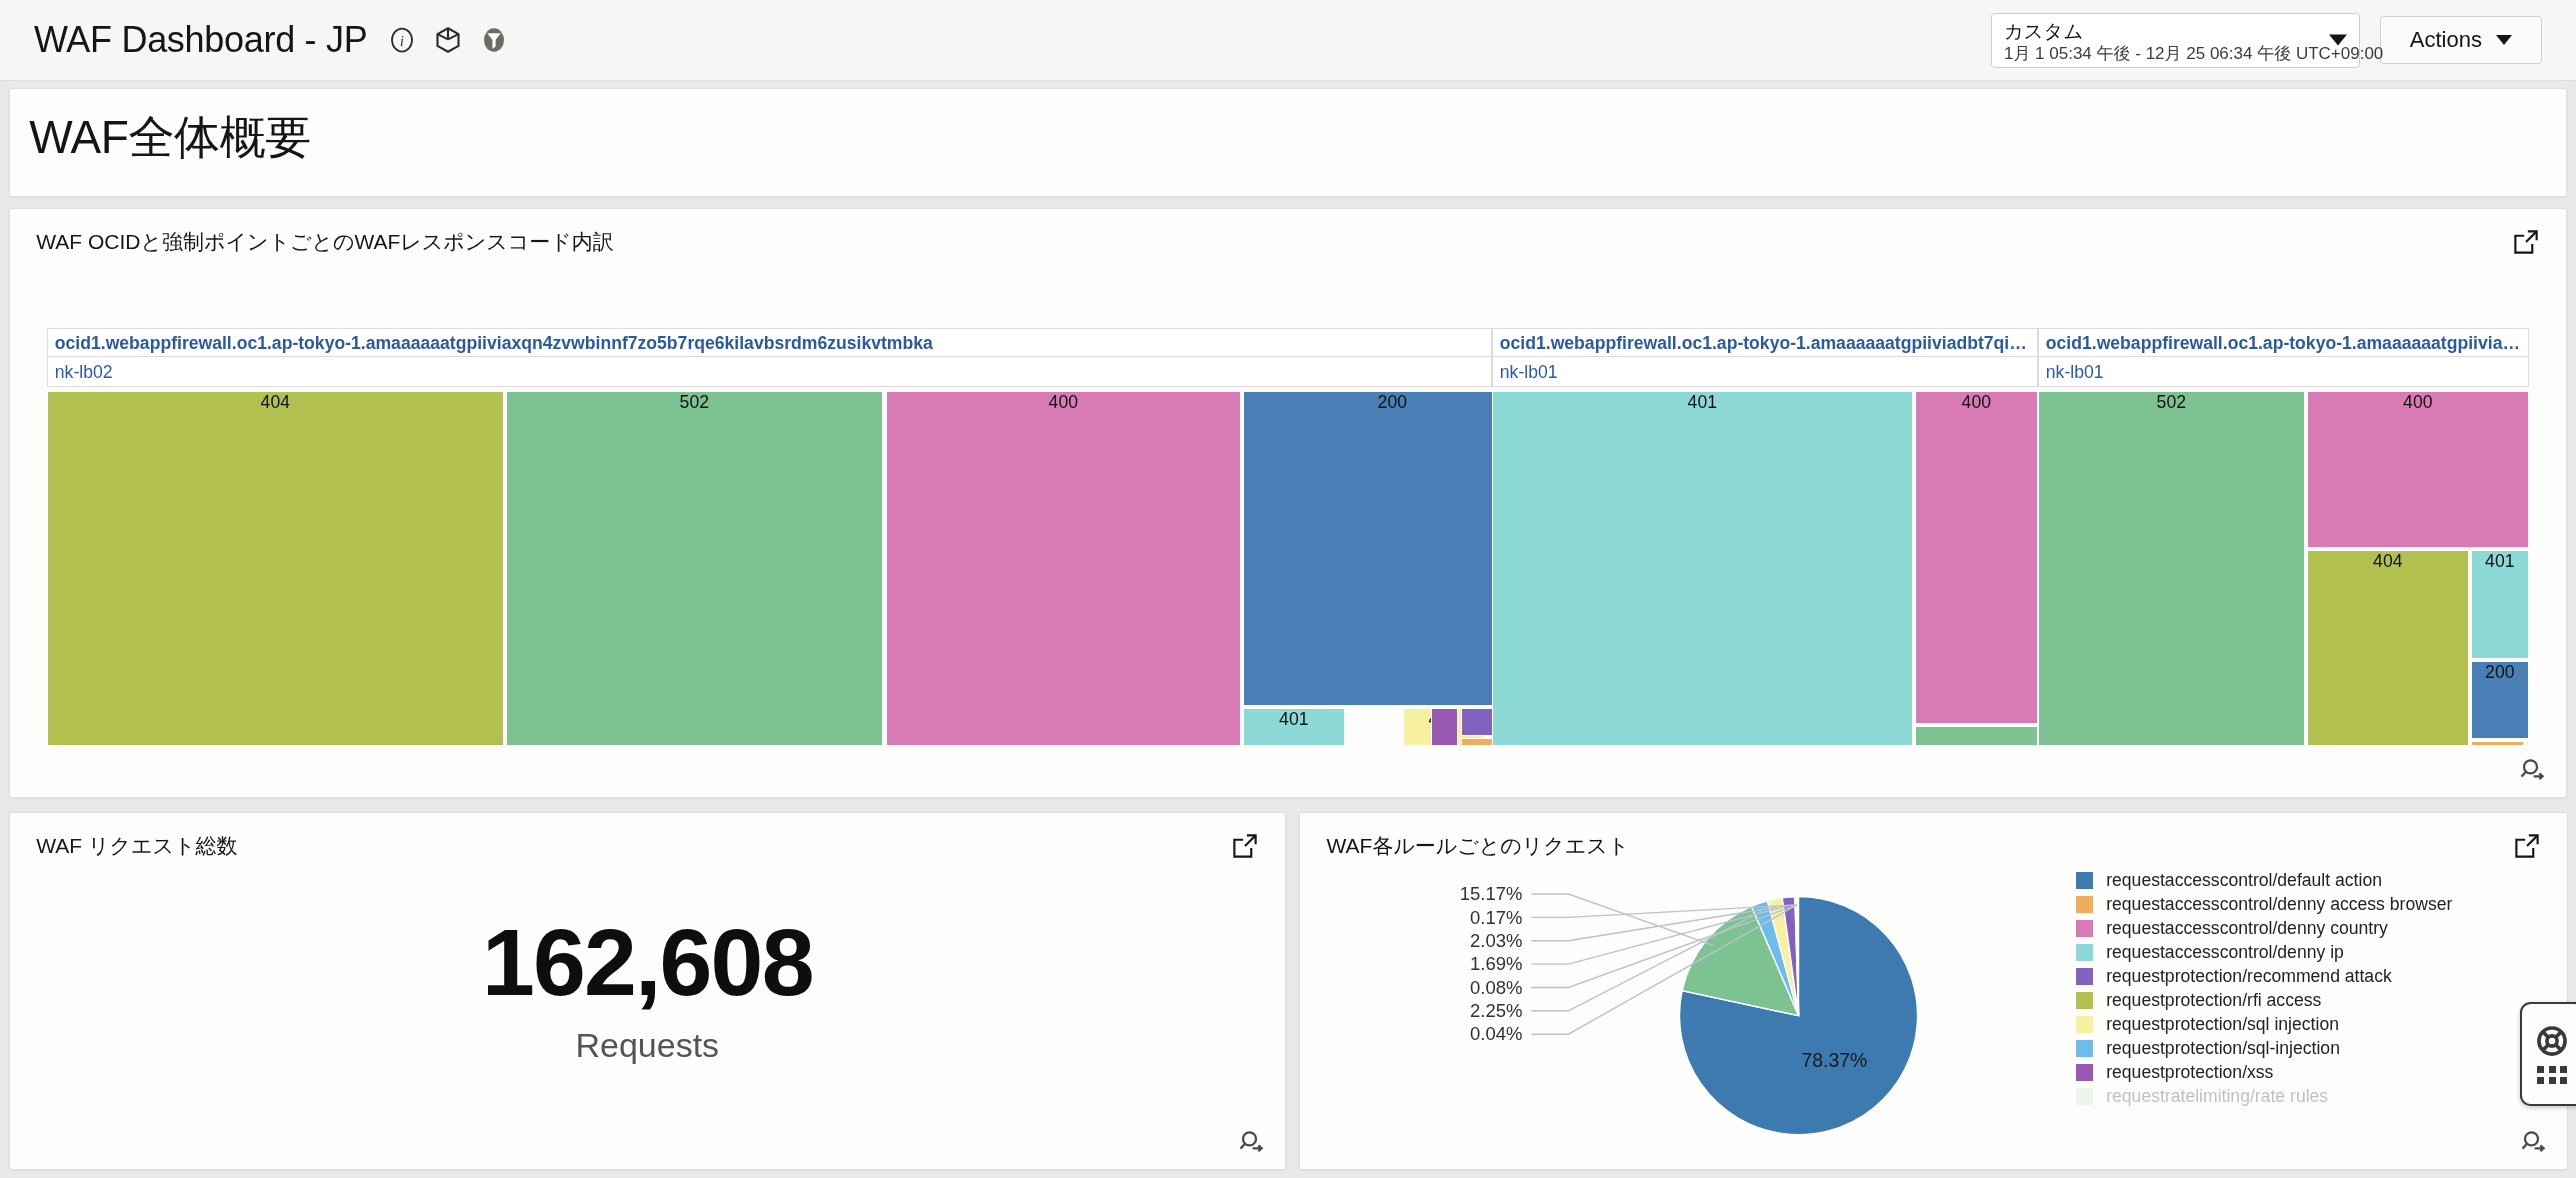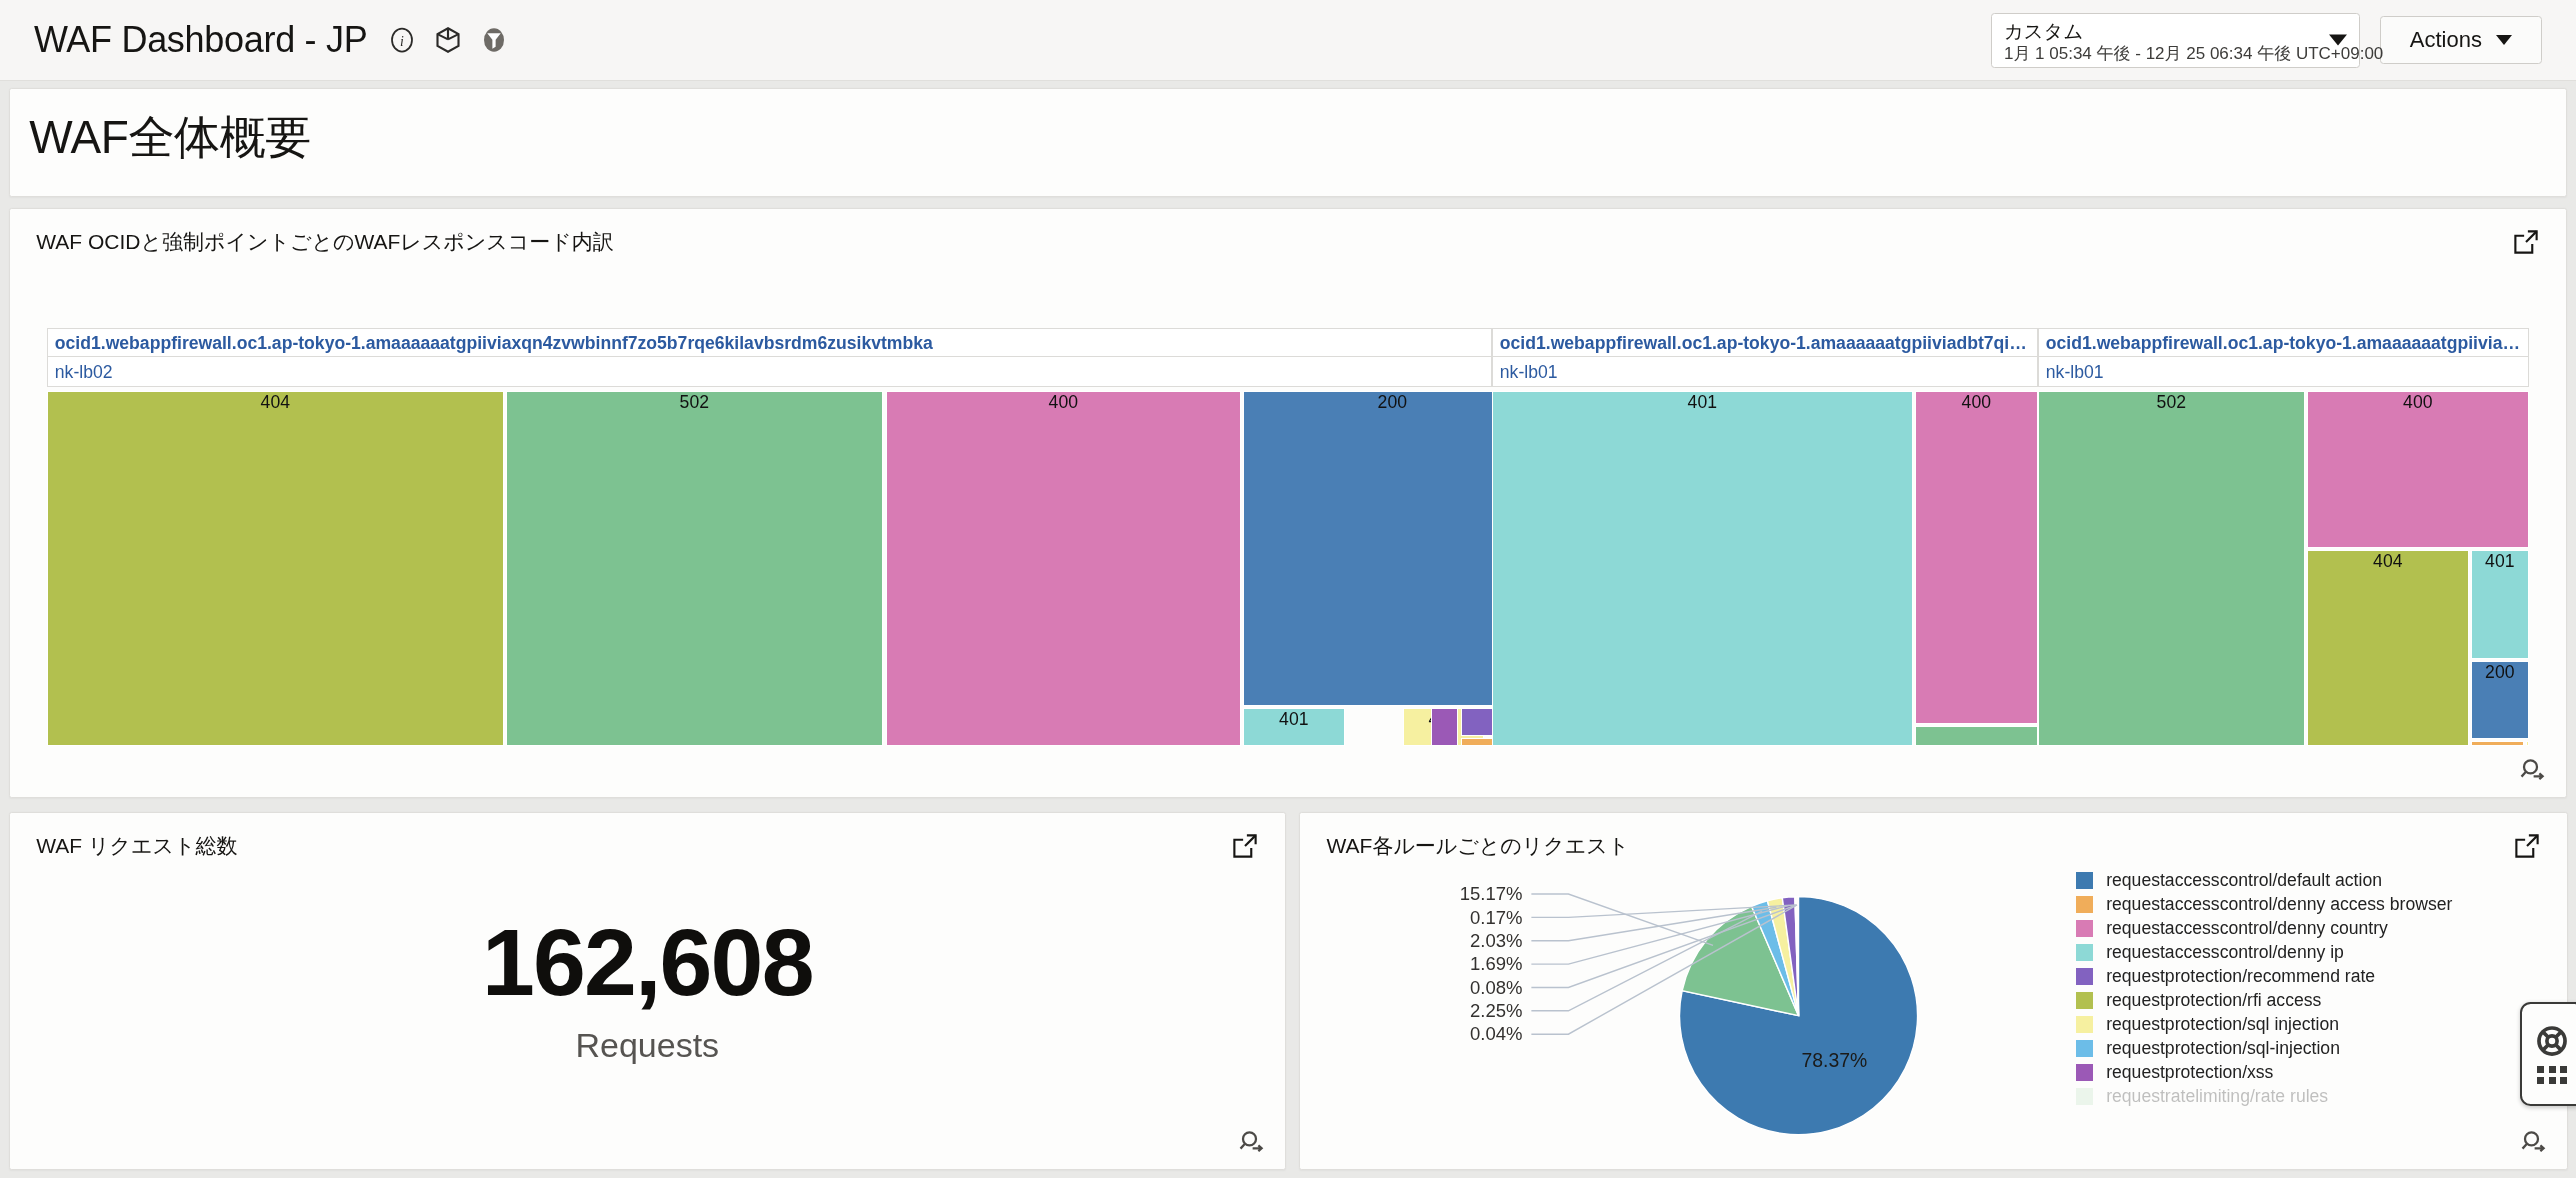--- a/index.html
+++ b/index.html
@@ -295,21 +295,21 @@
         <div class="leg-row">
           <span class="leg-sw" style="background: rgb(216, 123, 180);"></span>
           <span class="leg-tx">requestaccesscontrol/denny country</span>
         </div>
         <div class="leg-row">
           <span class="leg-sw" style="background: rgb(141, 217, 214);"></span>
           <span class="leg-tx">requestaccesscontrol/denny ip</span>
         </div>
         <div class="leg-row">
           <span class="leg-sw" style="background: rgb(130, 98, 192);"></span>
-          <span class="leg-tx">requestprotection/recommend rate</span>
+          <span class="leg-tx">requestprotection/recommend attack</span>
         </div>
         <div class="leg-row">
           <span class="leg-sw" style="background: rgb(178, 192, 79);"></span>
           <span class="leg-tx">requestprotection/rfi access</span>
         </div>
         <div class="leg-row">
           <span class="leg-sw" style="background: rgb(246, 240, 160);"></span>
           <span class="leg-tx">requestprotection/sql injection</span>
         </div>
         <div class="leg-row">

